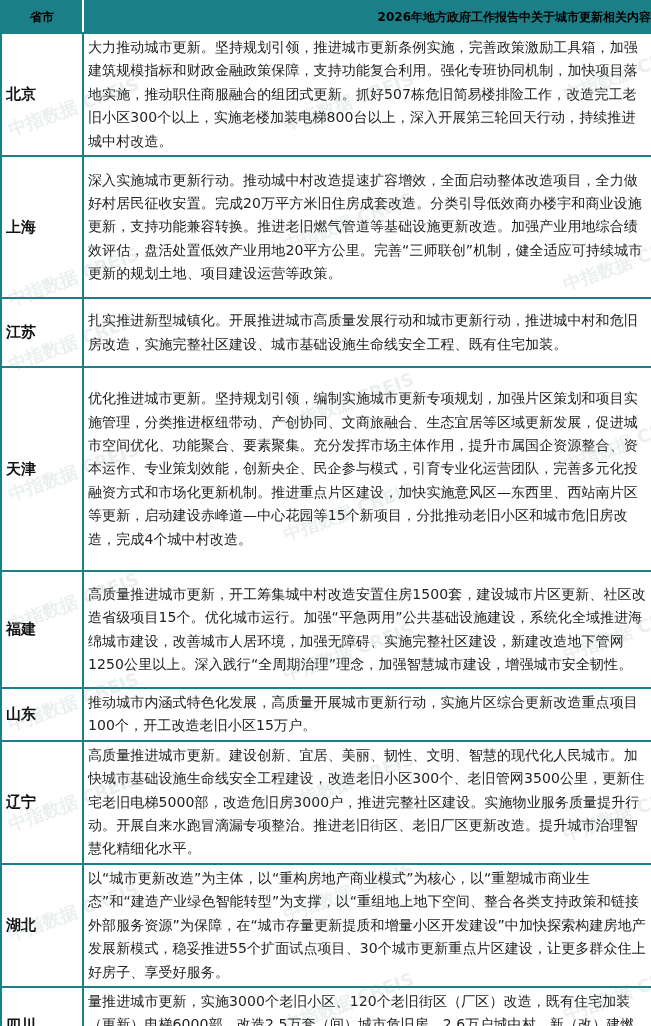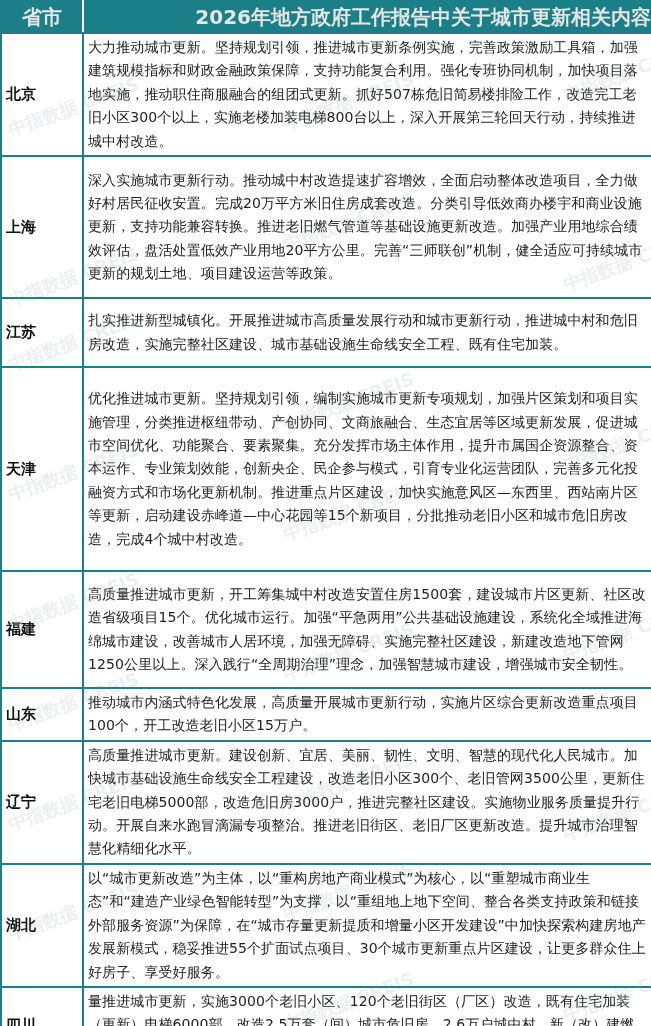--- a/index.html
+++ b/index.html
@@ -1,21 +1,21 @@
 <!DOCTYPE html>
 <html><head>
 <meta charset="utf-8">
 <style>
   html, body { margin:0; padding:0; background:#fff; }
   body { width:651px; height:1026px; overflow:hidden; position:relative;
          font-family:"DejaVu Sans", "Liberation Sans", sans-serif; }
   table { border-collapse:collapse; width:651px; table-layout:fixed; }
   col.c1 { width:82px; }
   col.c2 { width:569px; }
-  th { background:#1a7f86; color:#e5e5e5; font-weight:bold; font-size:20px;
+  th { background:#1a7f86; color:#000000; font-weight:bold; font-size:12px;
        height:30px; padding:0; border:2px solid #1a7f86; border-right-color:#fff; text-align:center;margin-left:48px; }
   th:last-child { border-right-color:#1a7f86;text-align:right; }
   td { border:2px solid #1a7f86; padding:2px 4px 2px 4px; vertical-align:middle; }
   td.prov { text-align:left; font-weight:bold; font-size:15px; color:#111; }
   td.content { font-size:14px; line-height:23.4px; color:#222; letter-spacing:0.1px; }
   .wm { position:absolute; color:rgba(120,140,150,0.14); font-size:18px; font-weight:bold;
         transform:rotate(-20deg); pointer-events:none; white-space:nowrap; }
 </style>
 </head>
 <body>

